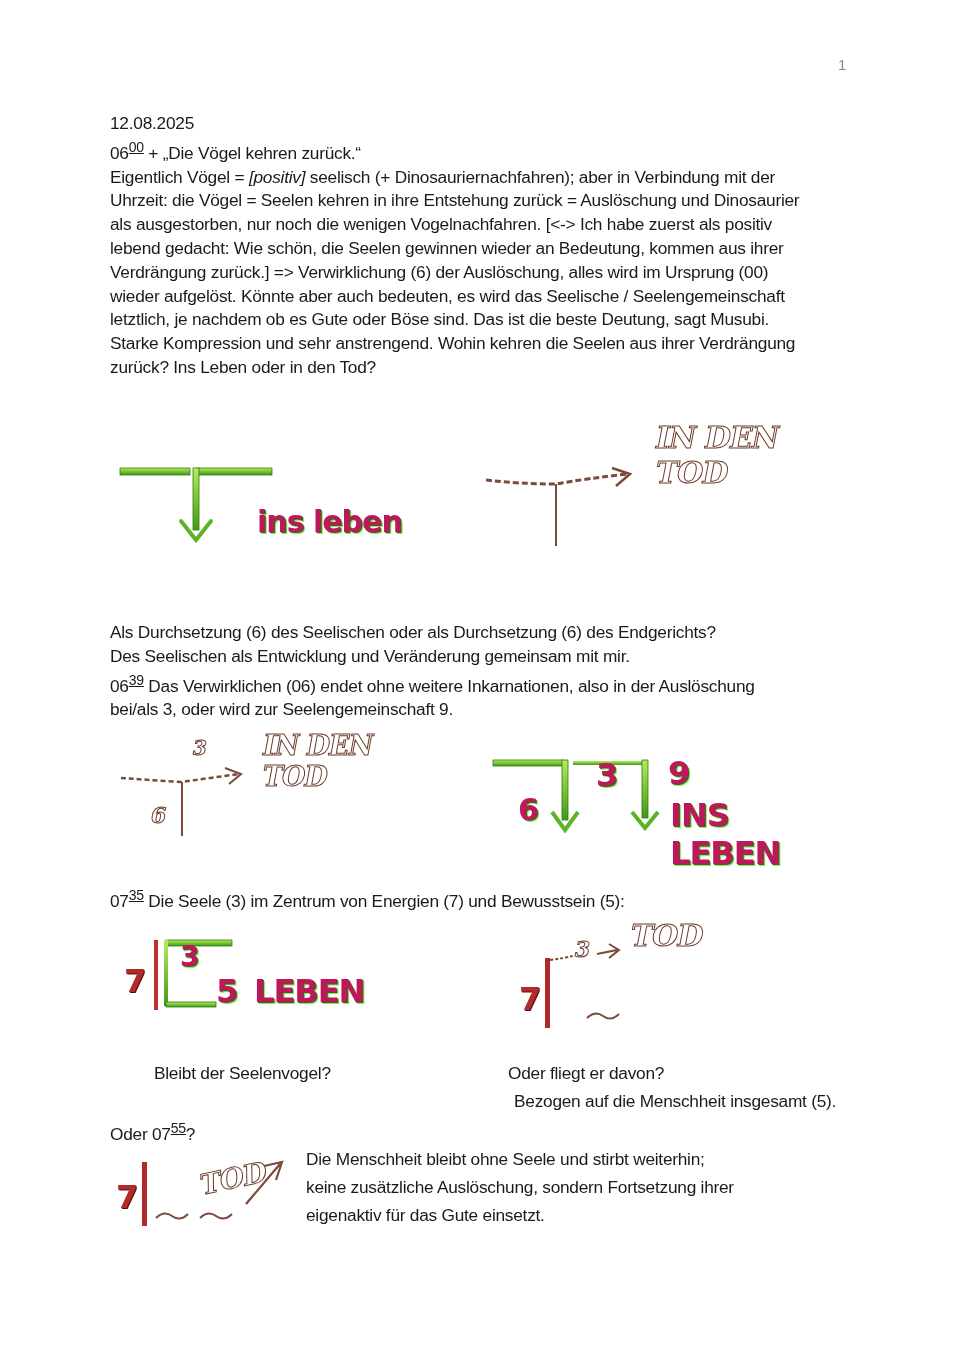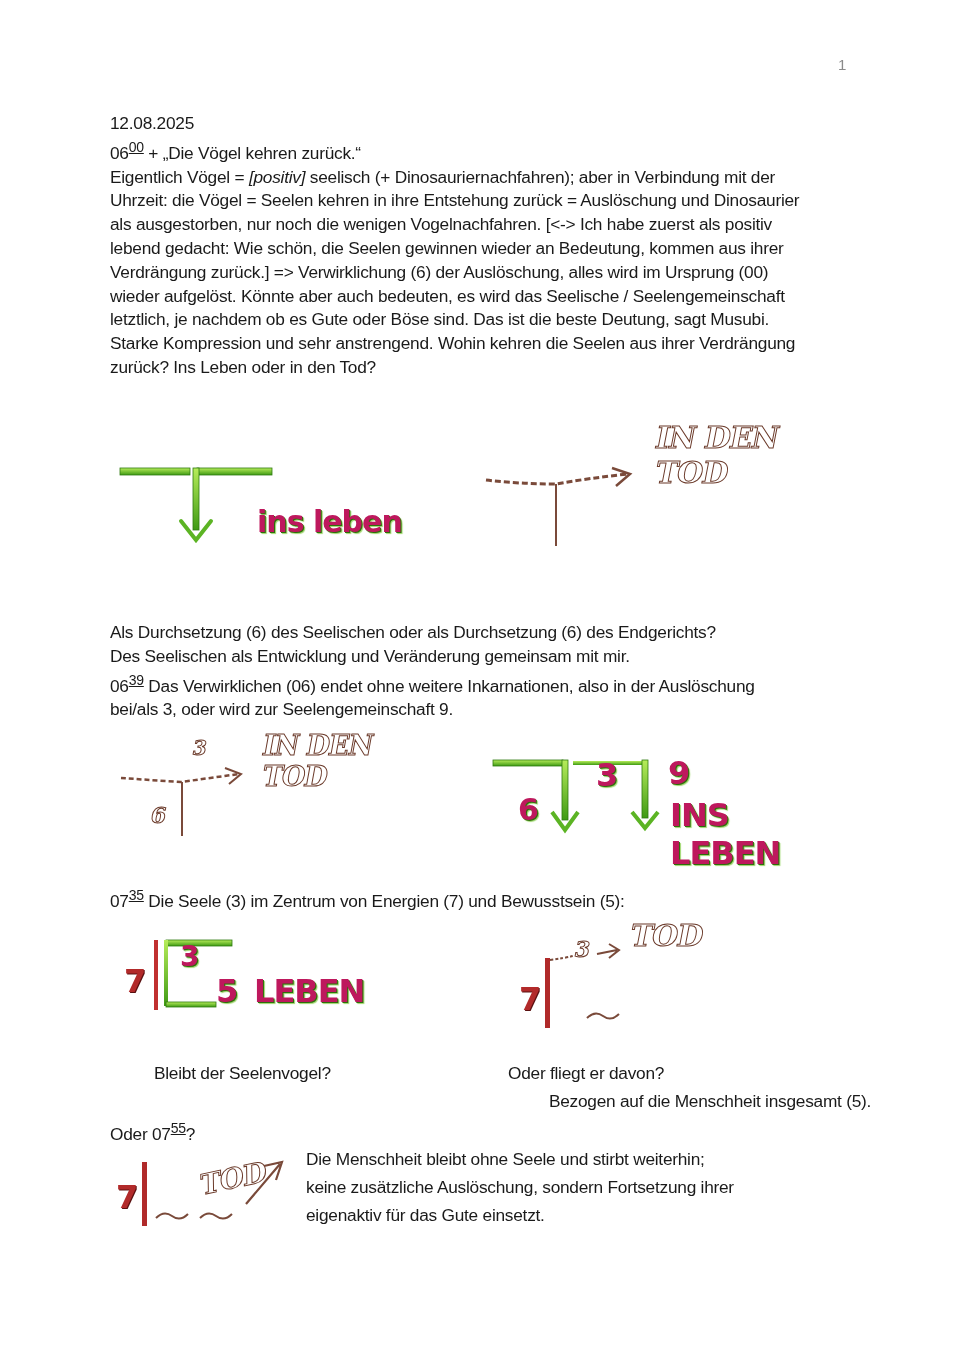--- a/index.html
+++ b/index.html
@@ -123,21 +123,21 @@
     <path d="M72,100 q8,-8 16,-2 q8,6 16,-2" fill="none" stroke="#7a4a3a" stroke-width="2"></path>
   </svg>
 </div>
 
 <div class="txt" style="top:1062px;left:154px;width:300px;">
   <p>Bleibt der Seelenvogel?</p>
 </div>
 <div class="txt" style="top:1062px;left:508px;width:360px;">
   <p>Oder fliegt er davon?</p>
 </div>
-<div class="txt" style="top:1090px;left:530px;width:360px;text-align:center;">
+<div class="txt" style="top:1090px;left:514px;width:360px;">
   <p>Bezogen auf die Menschheit insgesamt (5).</p>
 </div>
 
 <div class="txt" style="top:1117px;">
   <p><span>Oder </span><span>07</span><span class="sup">55</span><span>?</span></p>
 </div>
 
 <div class="fig" style="left:112px;top:1152px;width:180px;height:80px;">
   <div class="lbl-red" style="position:absolute;left:4px;top:26px;font-size:32px;">7</div>
   <div class="lbl-brown" style="position:absolute;left:88px;top:10px;font-size:28px;transform:rotate(-12deg);">TOD</div>

